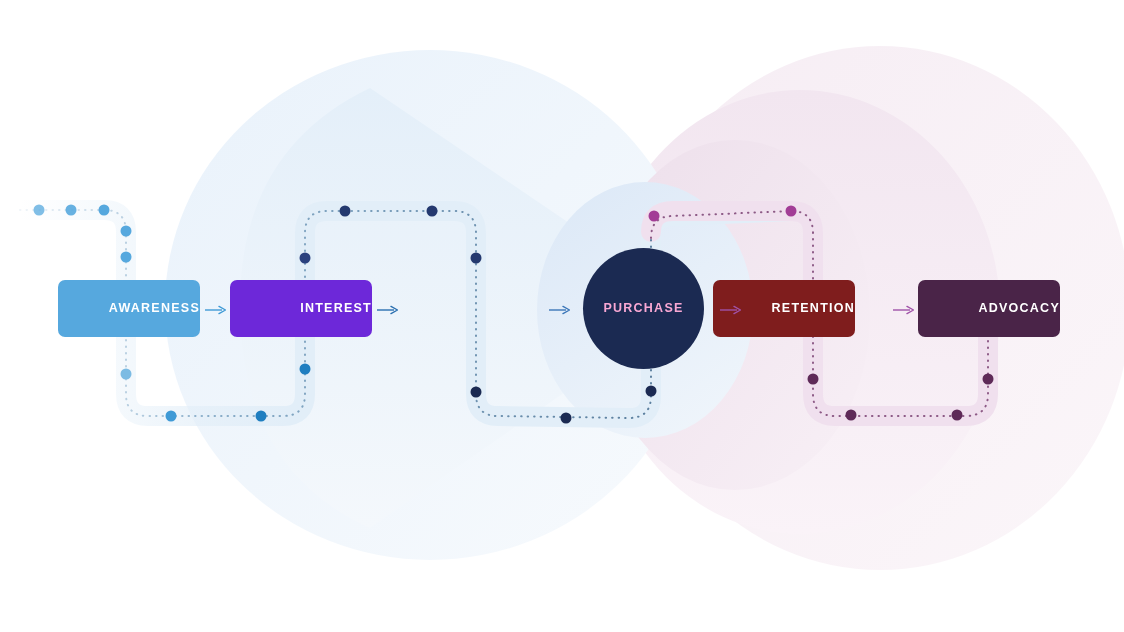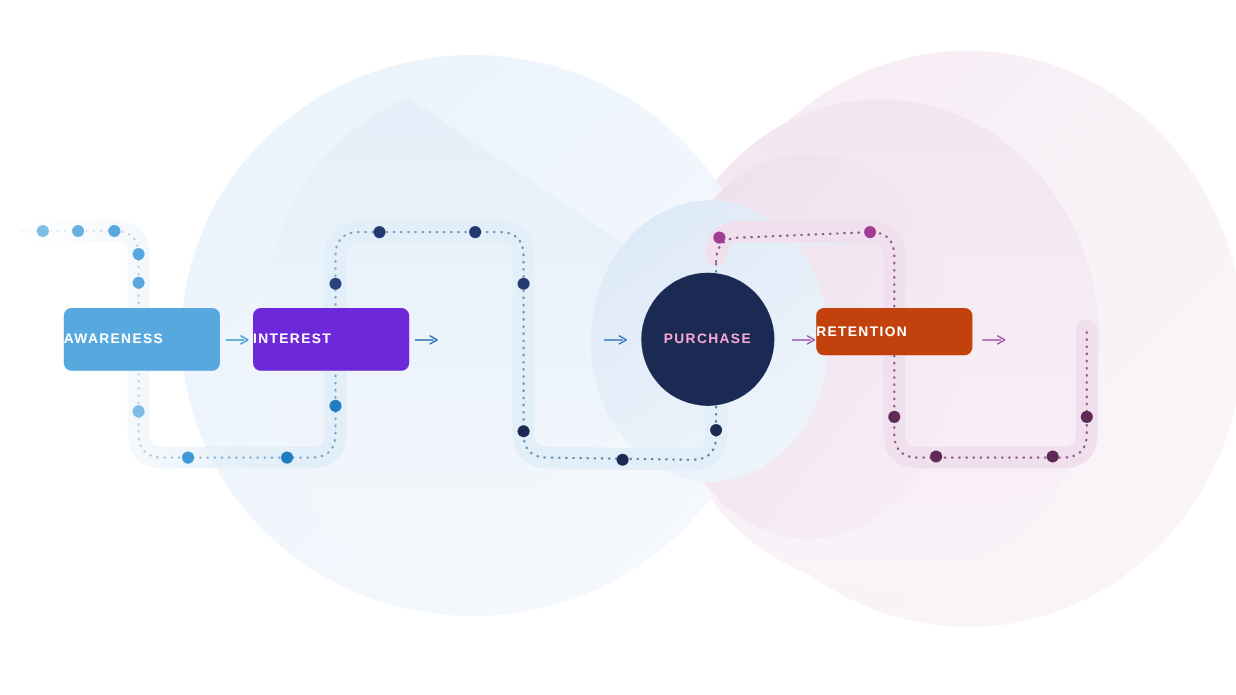--- a/index.html
+++ b/index.html
@@ -29,21 +29,21 @@
     top: 0;
     left: 0;
     width: 1124px;
     height: 632px;
     z-index: 3;
   }
   .stage-box {
     position: absolute;
     display: flex;
     align-items: center;
-    justify-content: flex-start;
+    justify-content: flex-end;
     border-radius: 7px;
     box-sizing: border-box;
   }
   .stage-circle {
     position: absolute;
     display: flex;
     align-items: center;
     justify-content: center;
     border-radius: 50%;
   }
@@ -174,24 +174,27 @@
 
     <div class="stage-box" style="left: 230px; top: 280px; width: 142px; height: 57px; background: #6d28d9;">
       <span class="stage-label" style="color: rgb(255, 255, 255);">INTEREST</span>
     </div>
 
 
     <div class="stage-circle" style="left: 583px; top: 248px; width: 121px; height: 121px; background: rgb(27, 42, 82);">
       <span class="stage-label" style="color: #f9a8d4;">PURCHASE</span>
     </div>
 
-    <div class="stage-box" style="left: 742px; top: 280px; width: 142px; height: 43px; background: #c2410c;">
+    <div class="stage-box" style="left: 713px; top: 280px; width: 142px; height: 57px; background: #7f1d1d;">
       <span class="stage-label" style="color: rgb(255, 255, 255);">RETENTION</span>
     </div>
 
+    <div class="stage-box" style="left: 918px; top: 280px; width: 142px; height: 57px; background: rgb(74, 36, 72);">
+      <span class="stage-label" style="color: rgb(255, 255, 255);">ADVOCACY</span>
+    </div>
 
     <div id="arrows-group">
         <div class="arrow-wrap" style="left: 205px; top: 302px; width: 21px; height: 12px;"><svg width="21" height="12" viewBox="0 0 21 12">
             <path d="M 0 6 L 17 6" stroke="#3f9ad6" stroke-width="1.4" fill="none"></path>
             <path d="M 14 2.4 L 20.5 6 L 14 9.6" stroke="#3f9ad6" stroke-width="1.4" fill="none" stroke-linecap="round" stroke-linejoin="round"></path>
           </svg></div>
         <div class="arrow-wrap" style="left: 377px; top: 302px; width: 21px; height: 12px;"><svg width="21" height="12" viewBox="0 0 21 12">
             <path d="M 0 6 L 17 6" stroke="#2a6fb0" stroke-width="1.4" fill="none"></path>
             <path d="M 14 2.4 L 20.5 6 L 14 9.6" stroke="#2a6fb0" stroke-width="1.4" fill="none" stroke-linecap="round" stroke-linejoin="round"></path>
           </svg></div>

